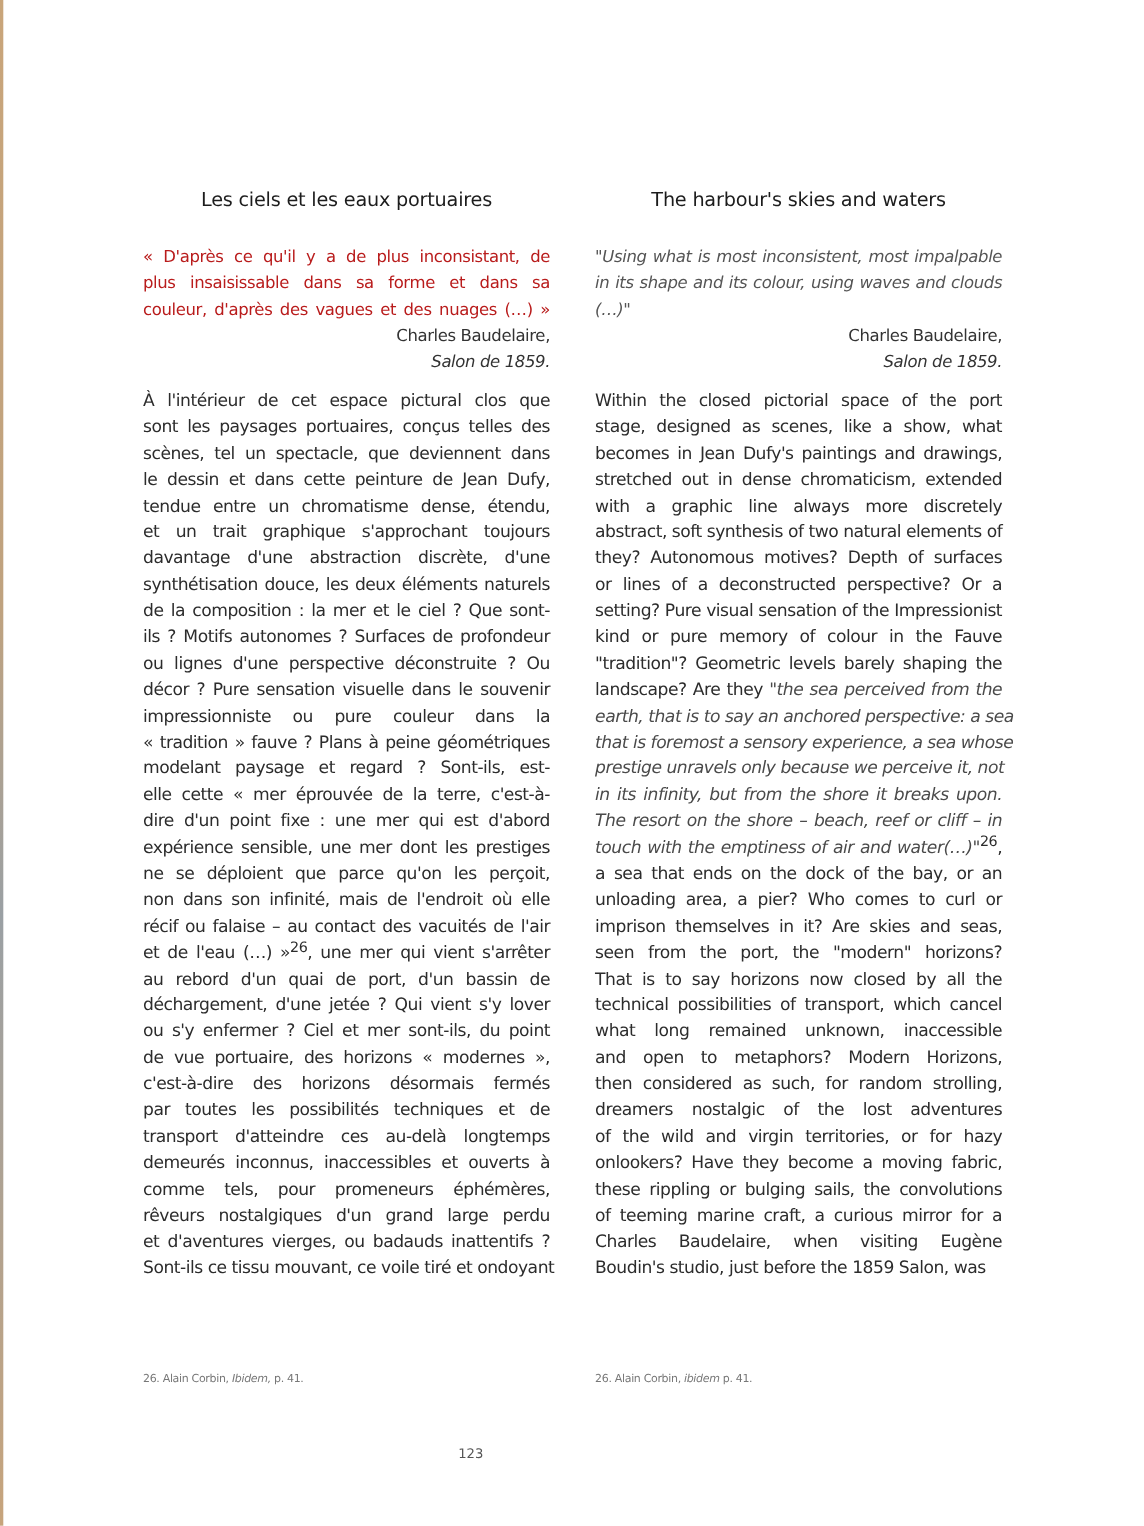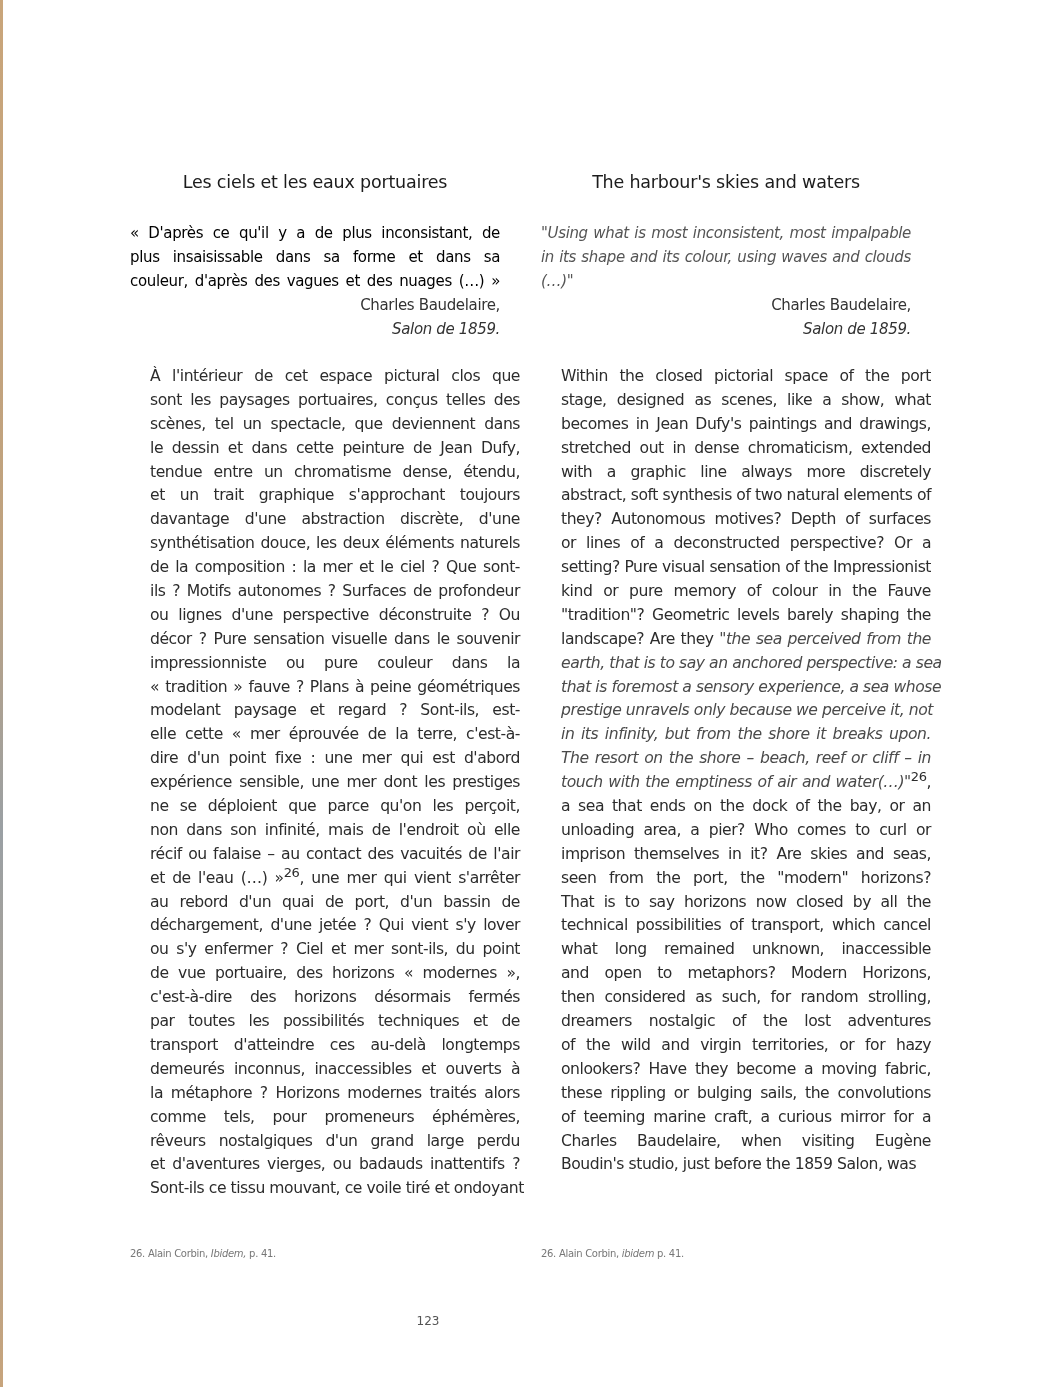--- a/index.html
+++ b/index.html
@@ -9,26 +9,26 @@
   }
   .edge { position: absolute; left: 0; top: 0; width: 3px; height: 1387px;
     background: linear-gradient(to bottom, #c9a57a, #bfa27f 40%, #9aa0a4 60%, #c7a47c); }
   .col { position: absolute; top: 0; width: 370px; }
   .col.left { left: 130px; }
   .col.right { left: 541px; }
   .heading { position: absolute; top: 172px; left: 0; width: 370px; text-align: center;
     font-size: 17.5px; color: #1c1c1c; letter-spacing: -0.2px; white-space: nowrap; }
   .quote { position: absolute; top: 221px; left: 0; width: 370px; }
   .qline { height: 24px; line-height: 24px; font-size: 15px; text-align: justify;
-    text-align-last: justify; white-space: nowrap; overflow: visible; color: #000000; letter-spacing: -0.35px; }
+    text-align-last: justify; white-space: nowrap; overflow: visible; color: #b91c1c; letter-spacing: -0.35px; }
   .qline.last { text-align-last: left; }
   .qline.italic { font-style: italic; color: #555; font-family: "DejaVu Sans", sans-serif; }
   .attr { height: 24px; line-height: 24px; font-size: 15px; text-align: right; color: #333; letter-spacing: -0.35px; }
   .attr.italic { font-style: italic; }
-  .body { position: absolute; top: 364px; left: 0; width: 370px; margin-left: 20px; }
+  .body { position: absolute; top: 352px; left: 0; width: 370px; }
   .line { height: 23.9px; line-height: 24px; font-size: 15.6px; text-align: justify;
     text-align-last: justify; white-space: nowrap; color: #2c2c2c; letter-spacing: -0.45px; }
   .line.last { text-align-last: left; }
   .line .it { font-style: italic; color: #4a4a4a; }
   sup { font-size: 13px; line-height: 0; vertical-align: 6px; }
   .footnote { position: absolute; top: 1248px; left: 0; font-size: 10px; color: #777;
     letter-spacing: -0.3px; white-space: nowrap; }
   .footnote .it { font-style: italic; }
   .pagenum { position: absolute; top: 1314px; left: 0; width: 856px; text-align: center;
     font-size: 12px; color: #555; }
@@ -71,21 +71,20 @@
       <div class="line">récif ou falaise – au contact des vacuités de l'air</div>
       <div class="line"><span>et de l'eau (…) »</span><sup>26</sup><span>, une mer qui vient s'arrêter</span></div>
       <div class="line">au rebord d'un quai de port, d'un bassin de</div>
       <div class="line">déchargement, d'une jetée ? Qui vient s'y lover</div>
       <div class="line">ou s'y enfermer ? Ciel et mer sont-ils, du point</div>
       <div class="line">de vue portuaire, des horizons « modernes »,</div>
       <div class="line">c'est-à-dire des horizons désormais fermés</div>
       <div class="line">par toutes les possibilités techniques et de</div>
       <div class="line">transport d'atteindre ces au-delà longtemps</div>
       <div class="line">demeurés inconnus, inaccessibles et ouverts à</div>
-      <div class="line">la métaphore ? Horizons modernes traités alors</div>
       <div class="line">comme tels, pour promeneurs éphémères,</div>
       <div class="line">rêveurs nostalgiques d'un grand large perdu</div>
       <div class="line">et d'aventures vierges, ou badauds inattentifs ?</div>
       <div class="line last">Sont-ils ce tissu mouvant, ce voile tiré et ondoyant</div>
     </div>
   <div class="footnote">
     <span>26.</span>
     <span>Alain Corbin,</span>
     <span class="it">Ibidem,</span>
     <span>p. 41.</span>

